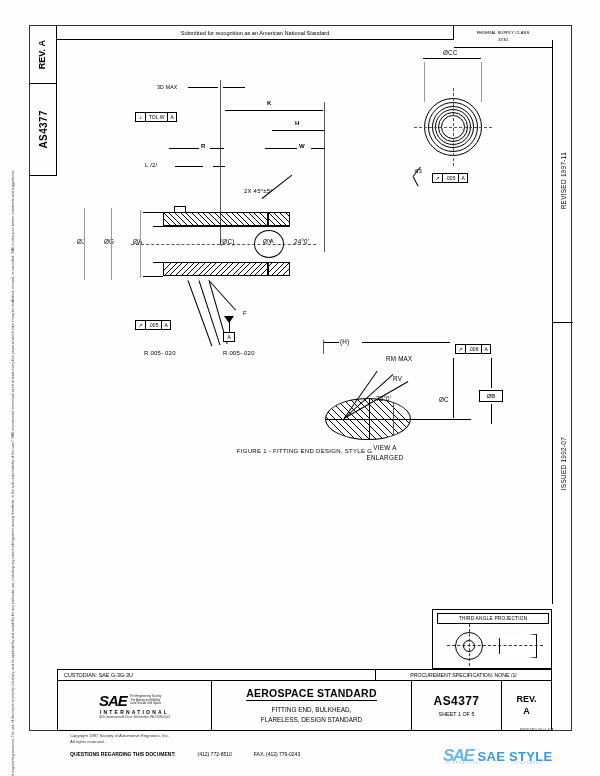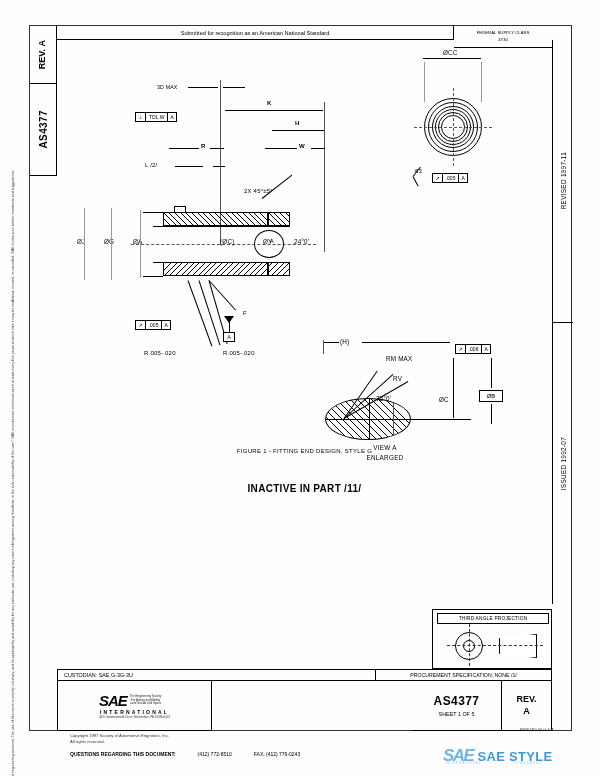--- a/index.html
+++ b/index.html
@@ -403,21 +403,20 @@
     </div>
     <div class="lbl" style="left:382px; top:356px; font-size:6.3px;">ØC</div>
     <div class="line-v" style="left:396px; top:318px; height:60px; background:#000;"></div>
     <div class="box" style="left:422px; top:350px; width:24px; height:12px; background:#fff; display:flex; align-items:center; justify-content:center; font-size:6px;">ØB</div>
     <div class="line-v" style="left:434px; top:318px; height:30px; background:#000;"></div>
     <div class="line-v" style="left:434px; top:364px; height:20px; background:#000;"></div>
 
   </div>
 
   <div id="fig-caption">FIGURE 1 - FITTING END DESIGN, STYLE G</div>
-  <div id="inactive">INACTIVE IN PART /11/</div>
 
   <div id="tap">
     <div id="tap-title">THIRD ANGLE PROJECTION</div>
     <div style="position:absolute; left:22px; top:22px; width:28px; height:28px; border:1px solid #000; border-radius:50%;"></div>
     <div style="position:absolute; left:30px; top:30px; width:12px; height:12px; border:1px solid #000; border-radius:50%;"></div>
     <div style="position:absolute; left:14px; top:35px; width:44px; height:0; border-top:1px dashed #333;"></div>
     <div style="position:absolute; left:36px; top:14px; height:42px; border-left:1px dashed #333;"></div>
     <div style="position:absolute; left:66px; top:24px; width:38px; height:24px; border:1px solid #000;
                 clip-path:polygon(0% 18%, 100% 0%, 100% 100%, 0% 82%);
                 background:#fff;"></div>
@@ -442,20 +441,27 @@
             <div>The Engineering Society</div>
             <div>For Advancing Mobility</div>
             <div>Land Sea Air and Space</div>
           </span>
         </div>
         <div class="sae-intl">INTERNATIONAL</div>
         <div class="sae-addr">400 Commonwealth Drive, Warrendale, PA 15096-0001</div>
       </div>
     </div>
 
+    <div id="tb-title">
+      <div class="as-main">AEROSPACE STANDARD</div>
+      <div class="as-sub">
+        <div>FITTING END, BULKHEAD,</div>
+        <div>FLARELESS, DESIGN STANDARD</div>
+      </div>
+    </div>
 
     <div id="tb-num">
       <div class="n">AS4377</div>
       <div class="s">SHEET 1 OF 5</div>
     </div>
 
     <div id="tb-rev">
       <div>REV.</div>
       <div>A</div>
     </div>

